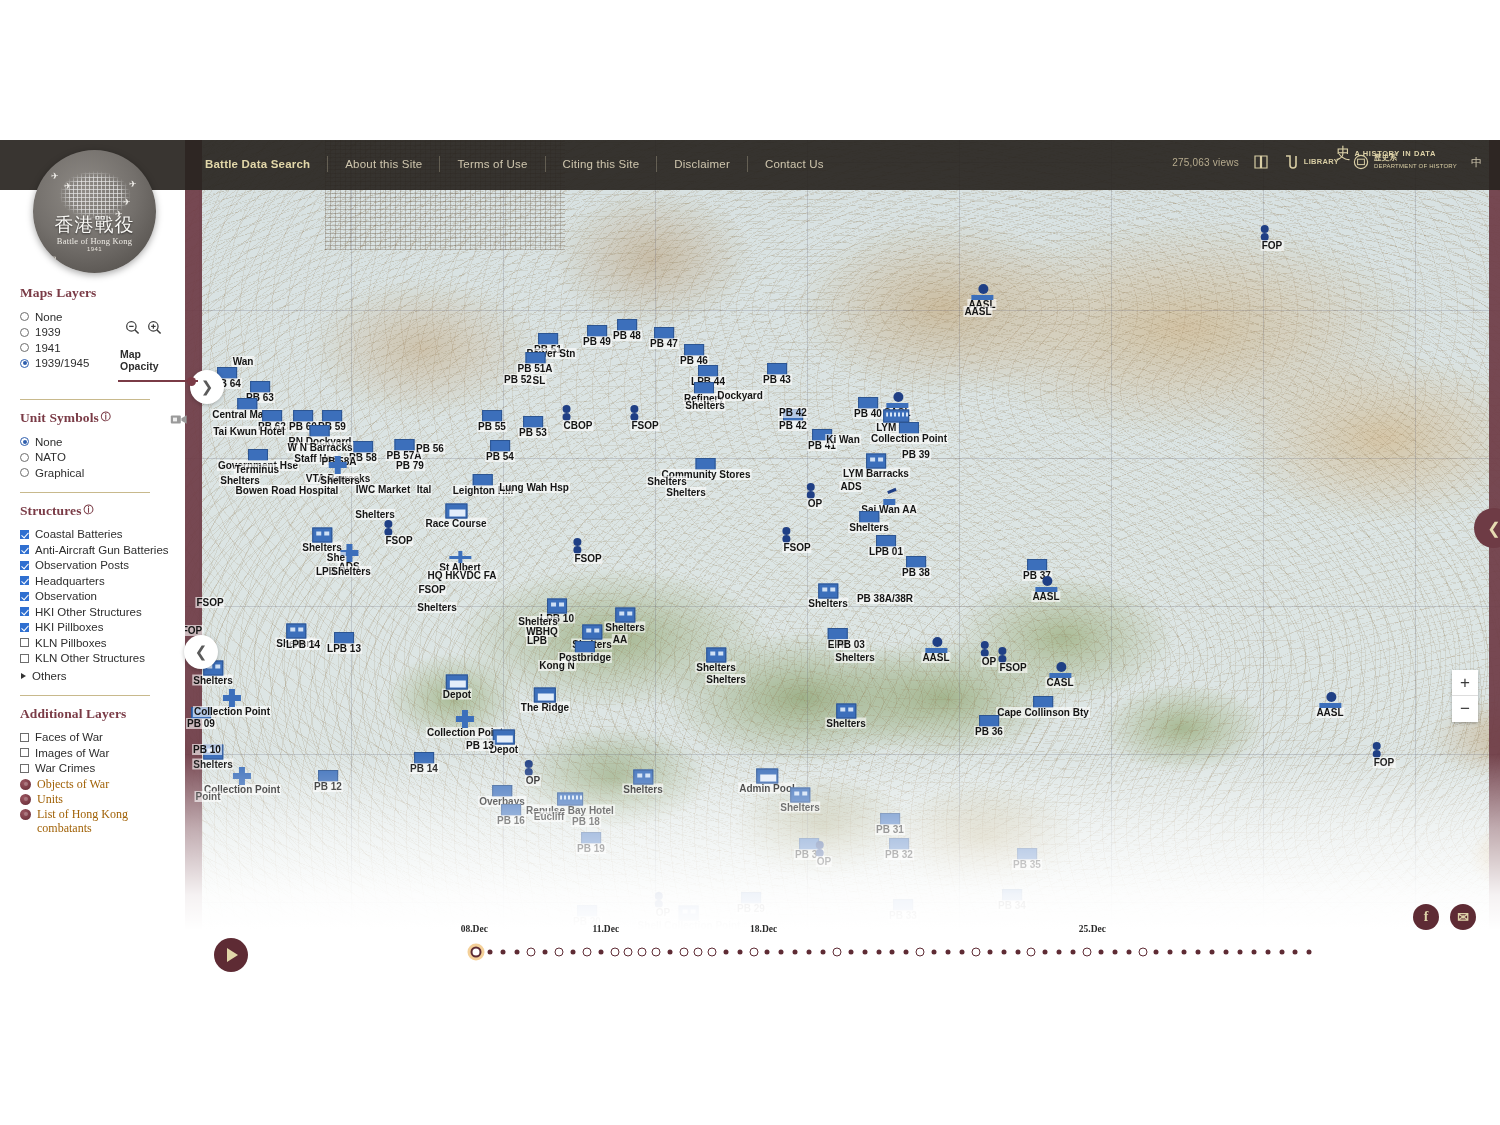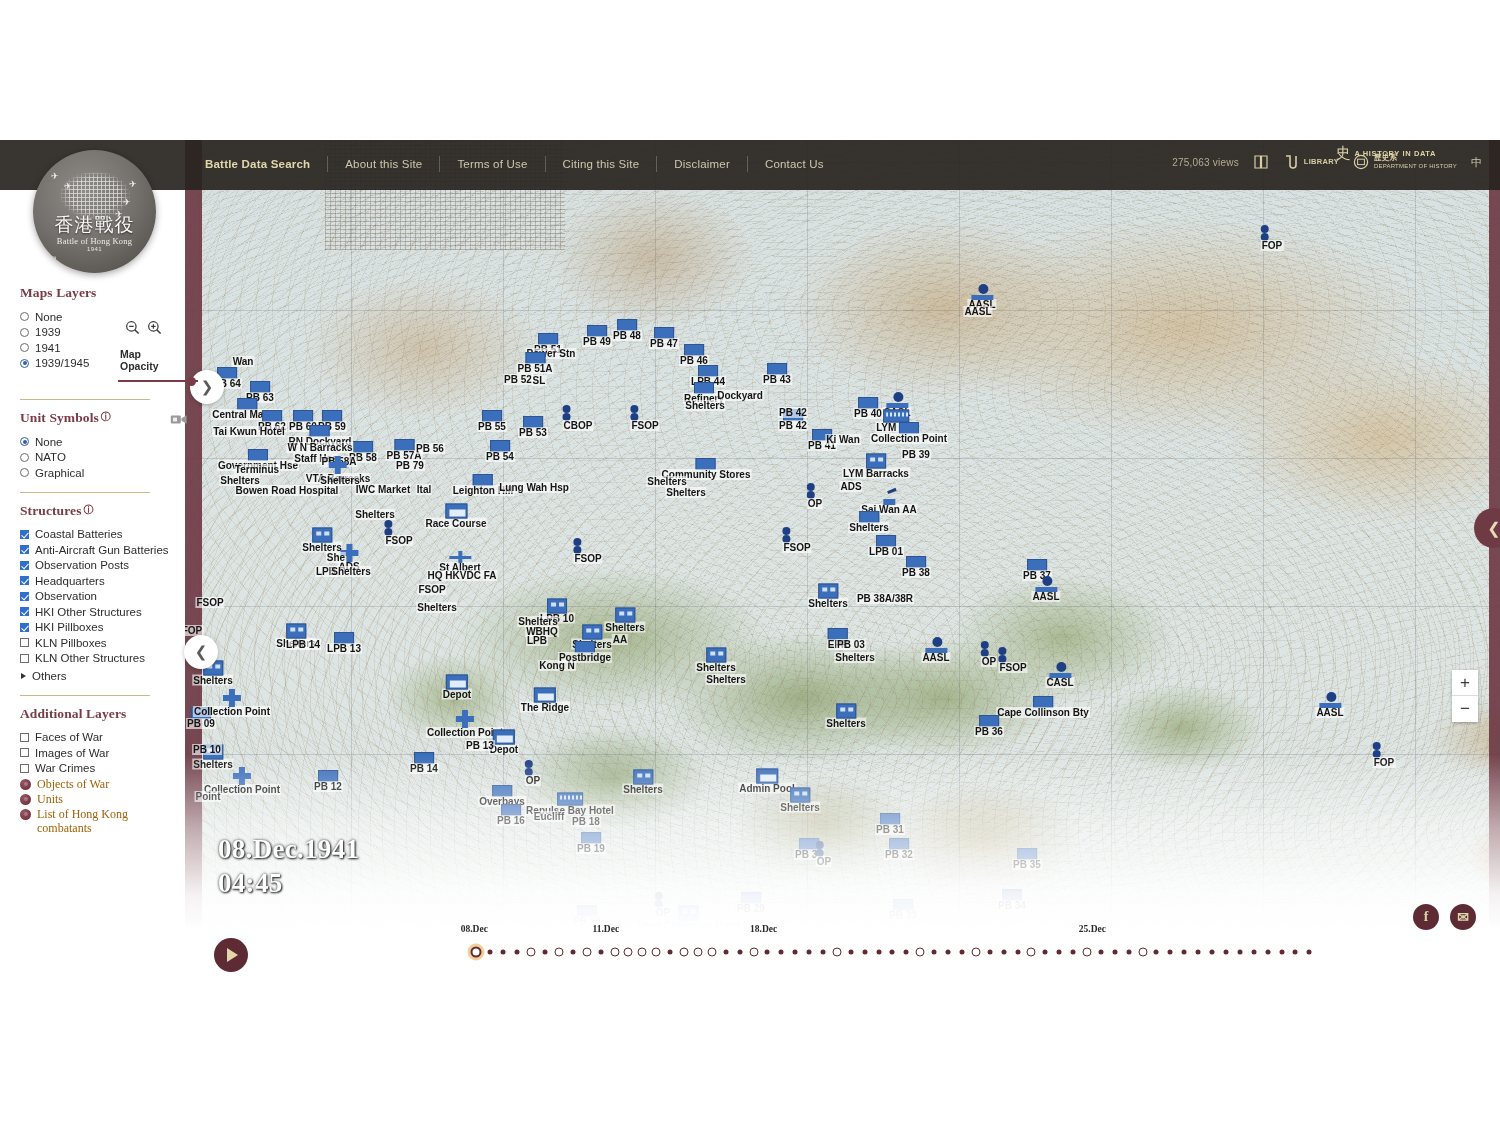--- a/index.html
+++ b/index.html
@@ -927,24 +927,20 @@
     <div id="map-fade"></div>
 
     <div id="zoomctl">
       <div>+</div>
       <div>−</div>
     </div>
 
     <div id="chev-right">❮</div>
   </div>
 
-  <div id="date-overlay">
-    <div>08.Dec.1941</div>
-    <div>04:45</div>
-  </div>
 
   <div class="chev" id="chev-a">❯</div>
   <div class="chev" id="chev-b">❮</div>
 
   <div id="social">
     <div class="soc">f</div>
     <div class="soc">✉</div>
   </div>
 
   <div id="timeline">

